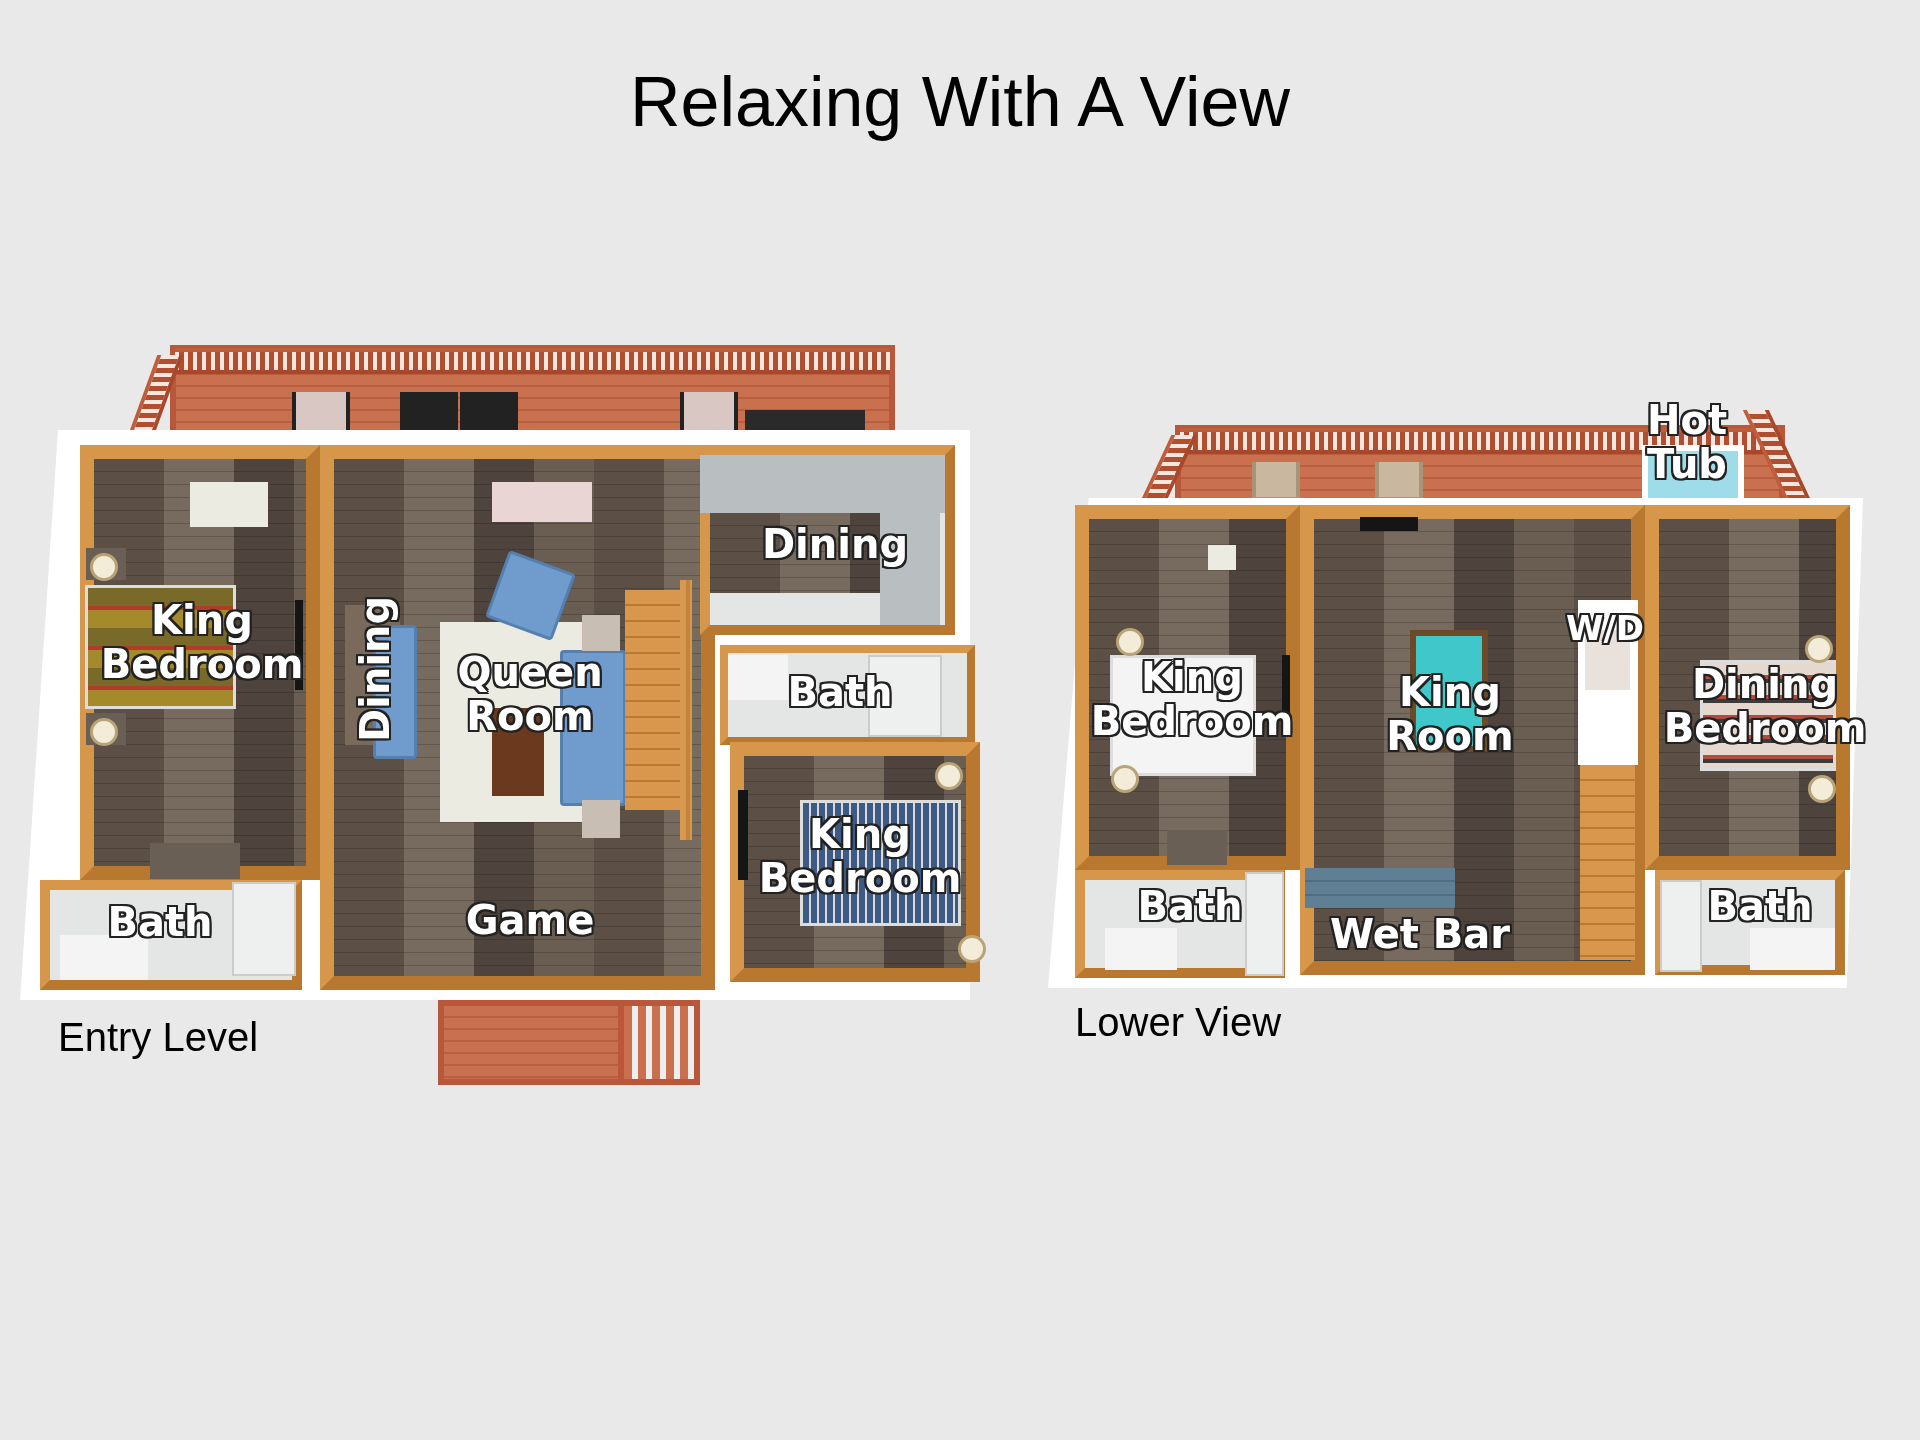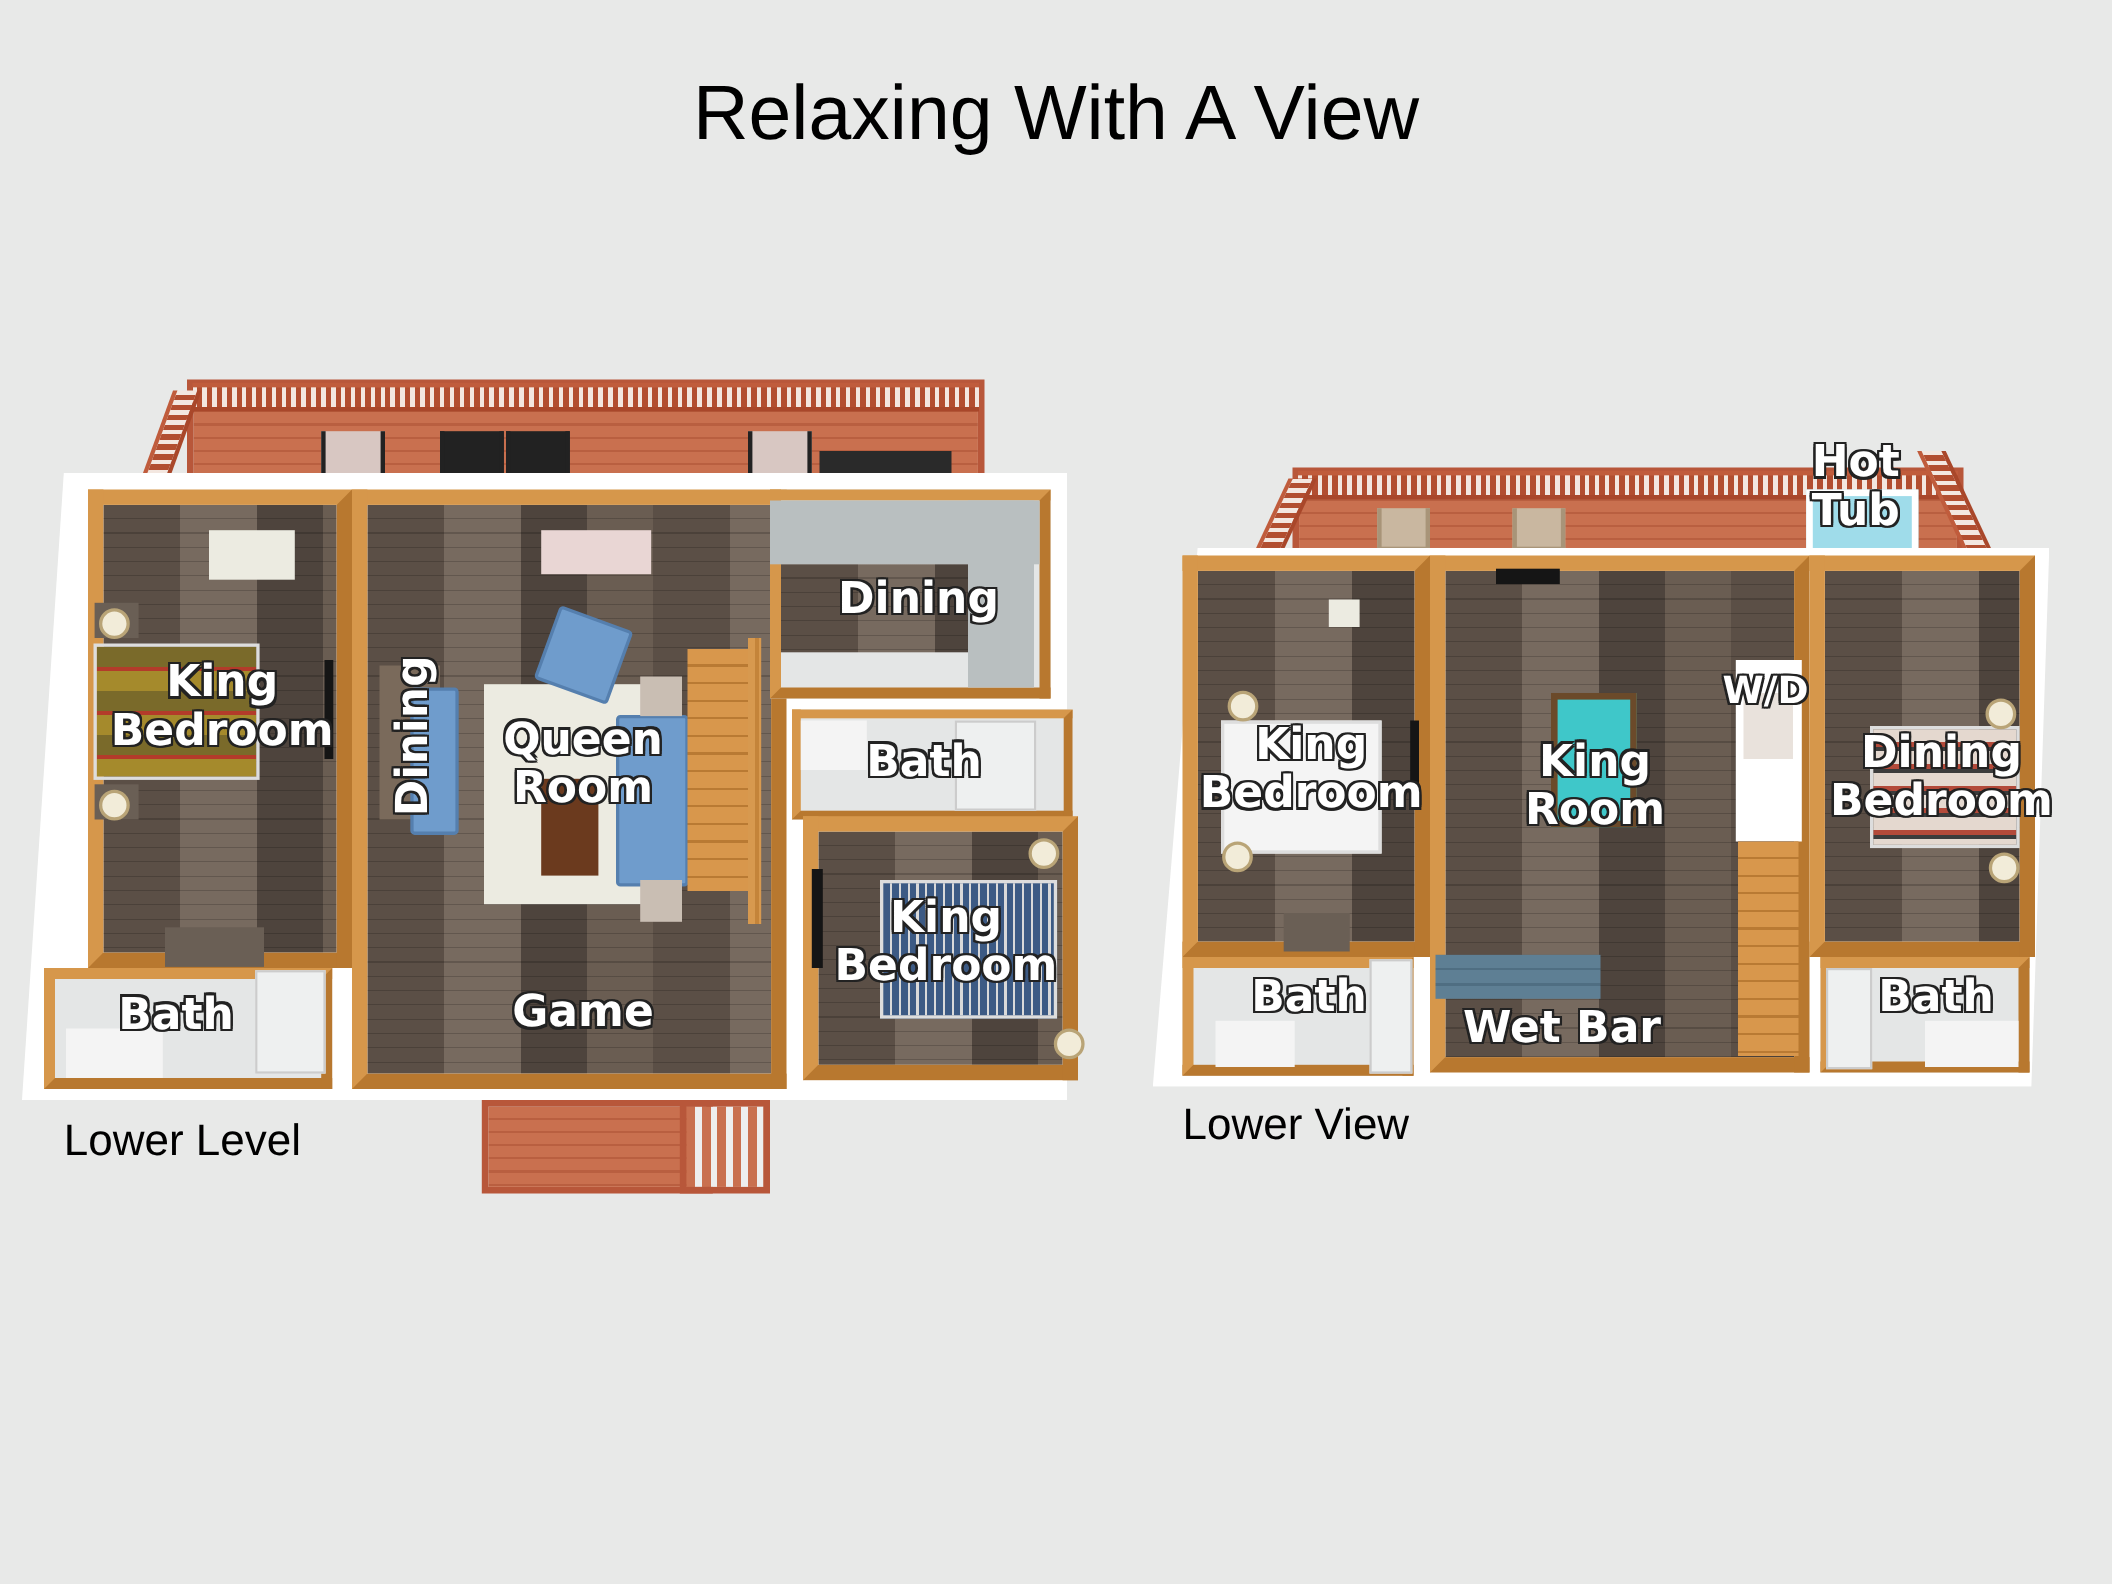--- a/index.html
+++ b/index.html
@@ -160,21 +160,21 @@
   <div class="lamp" style="left:958px;top:935px;"></div>
   <div class="label" style="left:735px;top:812px;width:250px;">
     <span>King</span>
     <span>Bedroom</span>
   </div>
 
   <div class="deck" style="left:438px;top:1000px;width:210px;height:85px;"></div>
   <div class="deck" style="left:618px;top:1000px;width:82px;height:85px;background:repeating-linear-gradient(90deg,#c9704f 0 8px,#eeeeee 8px 14px);"></div>
 </div>
 
-<div class="level-label" style="left:58px;top:1015px;">Lower Level</div>
+<div class="level-label" style="left:58px;top:1015px;">Entry Level</div>
 
 <div>
 
   <div class="deck" style="left:1175px;top:425px;width:610px;height:80px;"></div>
   <div class="rail" style="left:1180px;top:428px;width:600px;"></div>
   <div class="rail-v" style="left:1155px;top:435px;height:70px;transform:skewX(-25deg);"></div>
   <div class="rail-v" style="left:1765px;top:410px;height:95px;transform:skewX(25deg);"></div>
   <div class="chair" style="left:1252px;top:462px;width:40px;height:35px;background:#c9b7a0;border-color:#a89478;"></div>
   <div class="chair" style="left:1375px;top:462px;width:40px;height:35px;background:#c9b7a0;border-color:#a89478;"></div>
 

